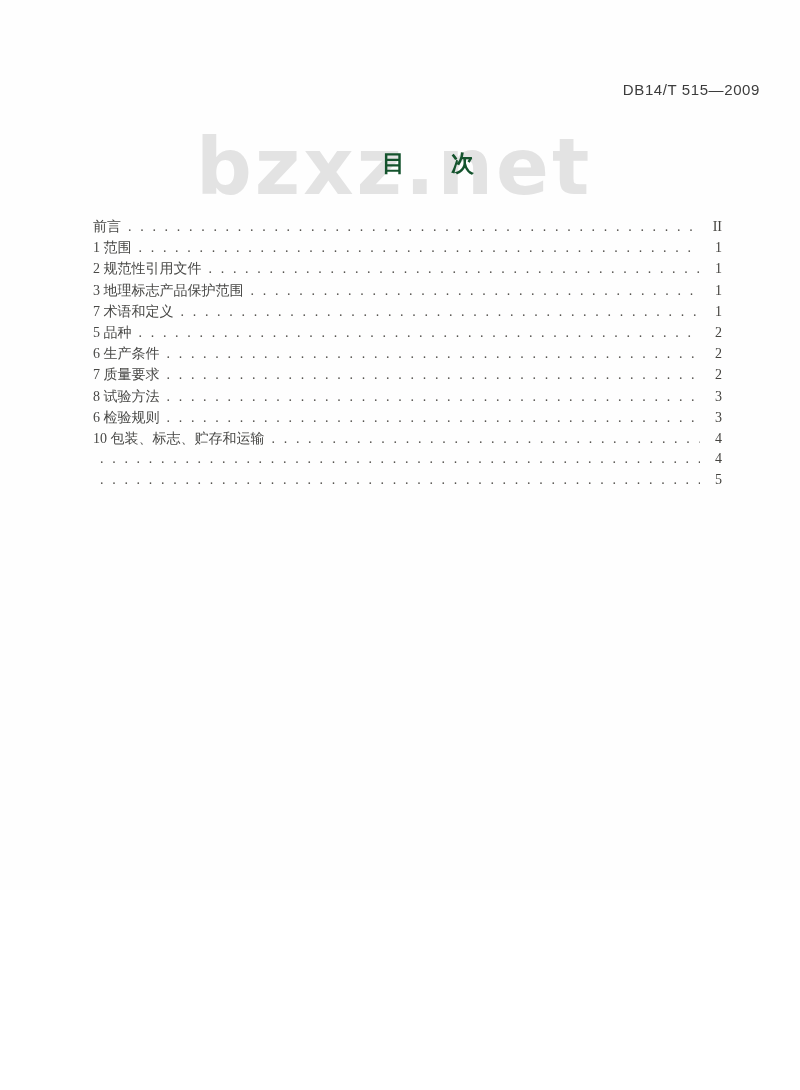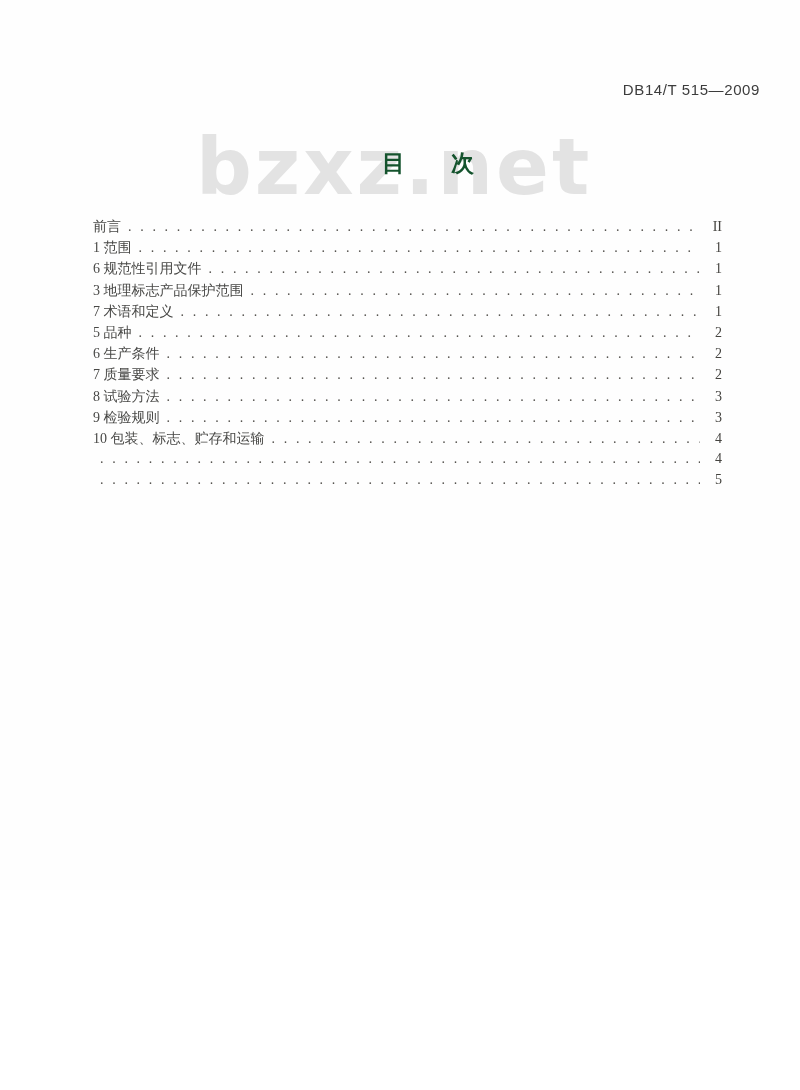--- a/index.html
+++ b/index.html
@@ -114,21 +114,21 @@
       <span class="toc-page">II</span>
     </div>
 
     <div class="toc-row">
       <span class="toc-label">1 范围</span>
       <span class="toc-dots">. . . . . . . . . . . . . . . . . . . . . . . . . . . . . . . . . . . . . . . . . . . . . . . . . . . . . . . . . . . . . . . . . . . . . . . . . . . . . . . . . . . . . . . . . . . . . . . . . . . . . . . . . . . . . . . . . . . . . . . . . . . . . . . . . . . . . .</span>
       <span class="toc-page">1</span>
     </div>
 
     <div class="toc-row">
-      <span class="toc-label">6 规范性引用文件</span>
+      <span class="toc-label">2 规范性引用文件</span>
       <span class="toc-dots">. . . . . . . . . . . . . . . . . . . . . . . . . . . . . . . . . . . . . . . . . . . . . . . . . . . . . . . . . . . . . . . . . . . . . . . . . . . . . . . . . . . . . . . . . . . . . . . . . . . . . . . . . . . . . . . . . . . . . . . . . . . . . . . . . . . . . .</span>
       <span class="toc-page">1</span>
     </div>
 
     <div class="toc-row">
       <span class="toc-label">3 地理标志产品保护范围</span>
       <span class="toc-dots">. . . . . . . . . . . . . . . . . . . . . . . . . . . . . . . . . . . . . . . . . . . . . . . . . . . . . . . . . . . . . . . . . . . . . . . . . . . . . . . . . . . . . . . . . . . . . . . . . . . . . . . . . . . . . . . . . . . . . . . . . . . . . . . . . . . . . .</span>
       <span class="toc-page">1</span>
     </div>
 
@@ -156,21 +156,21 @@
       <span class="toc-page">2</span>
     </div>
 
     <div class="toc-row">
       <span class="toc-label">8 试验方法</span>
       <span class="toc-dots">. . . . . . . . . . . . . . . . . . . . . . . . . . . . . . . . . . . . . . . . . . . . . . . . . . . . . . . . . . . . . . . . . . . . . . . . . . . . . . . . . . . . . . . . . . . . . . . . . . . . . . . . . . . . . . . . . . . . . . . . . . . . . . . . . . . . . .</span>
       <span class="toc-page">3</span>
     </div>
 
     <div class="toc-row">
-      <span class="toc-label">9 检验规则</span>
+      <span class="toc-label">6 检验规则</span>
       <span class="toc-dots">. . . . . . . . . . . . . . . . . . . . . . . . . . . . . . . . . . . . . . . . . . . . . . . . . . . . . . . . . . . . . . . . . . . . . . . . . . . . . . . . . . . . . . . . . . . . . . . . . . . . . . . . . . . . . . . . . . . . . . . . . . . . . . . . . . . . . .</span>
       <span class="toc-page">3</span>
     </div>
 
     <div class="toc-row">
       <span class="toc-label">10 包装、标志、贮存和运输</span>
       <span class="toc-dots">. . . . . . . . . . . . . . . . . . . . . . . . . . . . . . . . . . . . . . . . . . . . . . . . . . . . . . . . . . . . . . . . . . . . . . . . . . . . . . . . . . . . . . . . . . . . . . . . . . . . . . . . . . . . . . . . . . . . . . . . . . . . . . . . . . . . . .</span>
       <span class="toc-page">4</span>
     </div>
 

